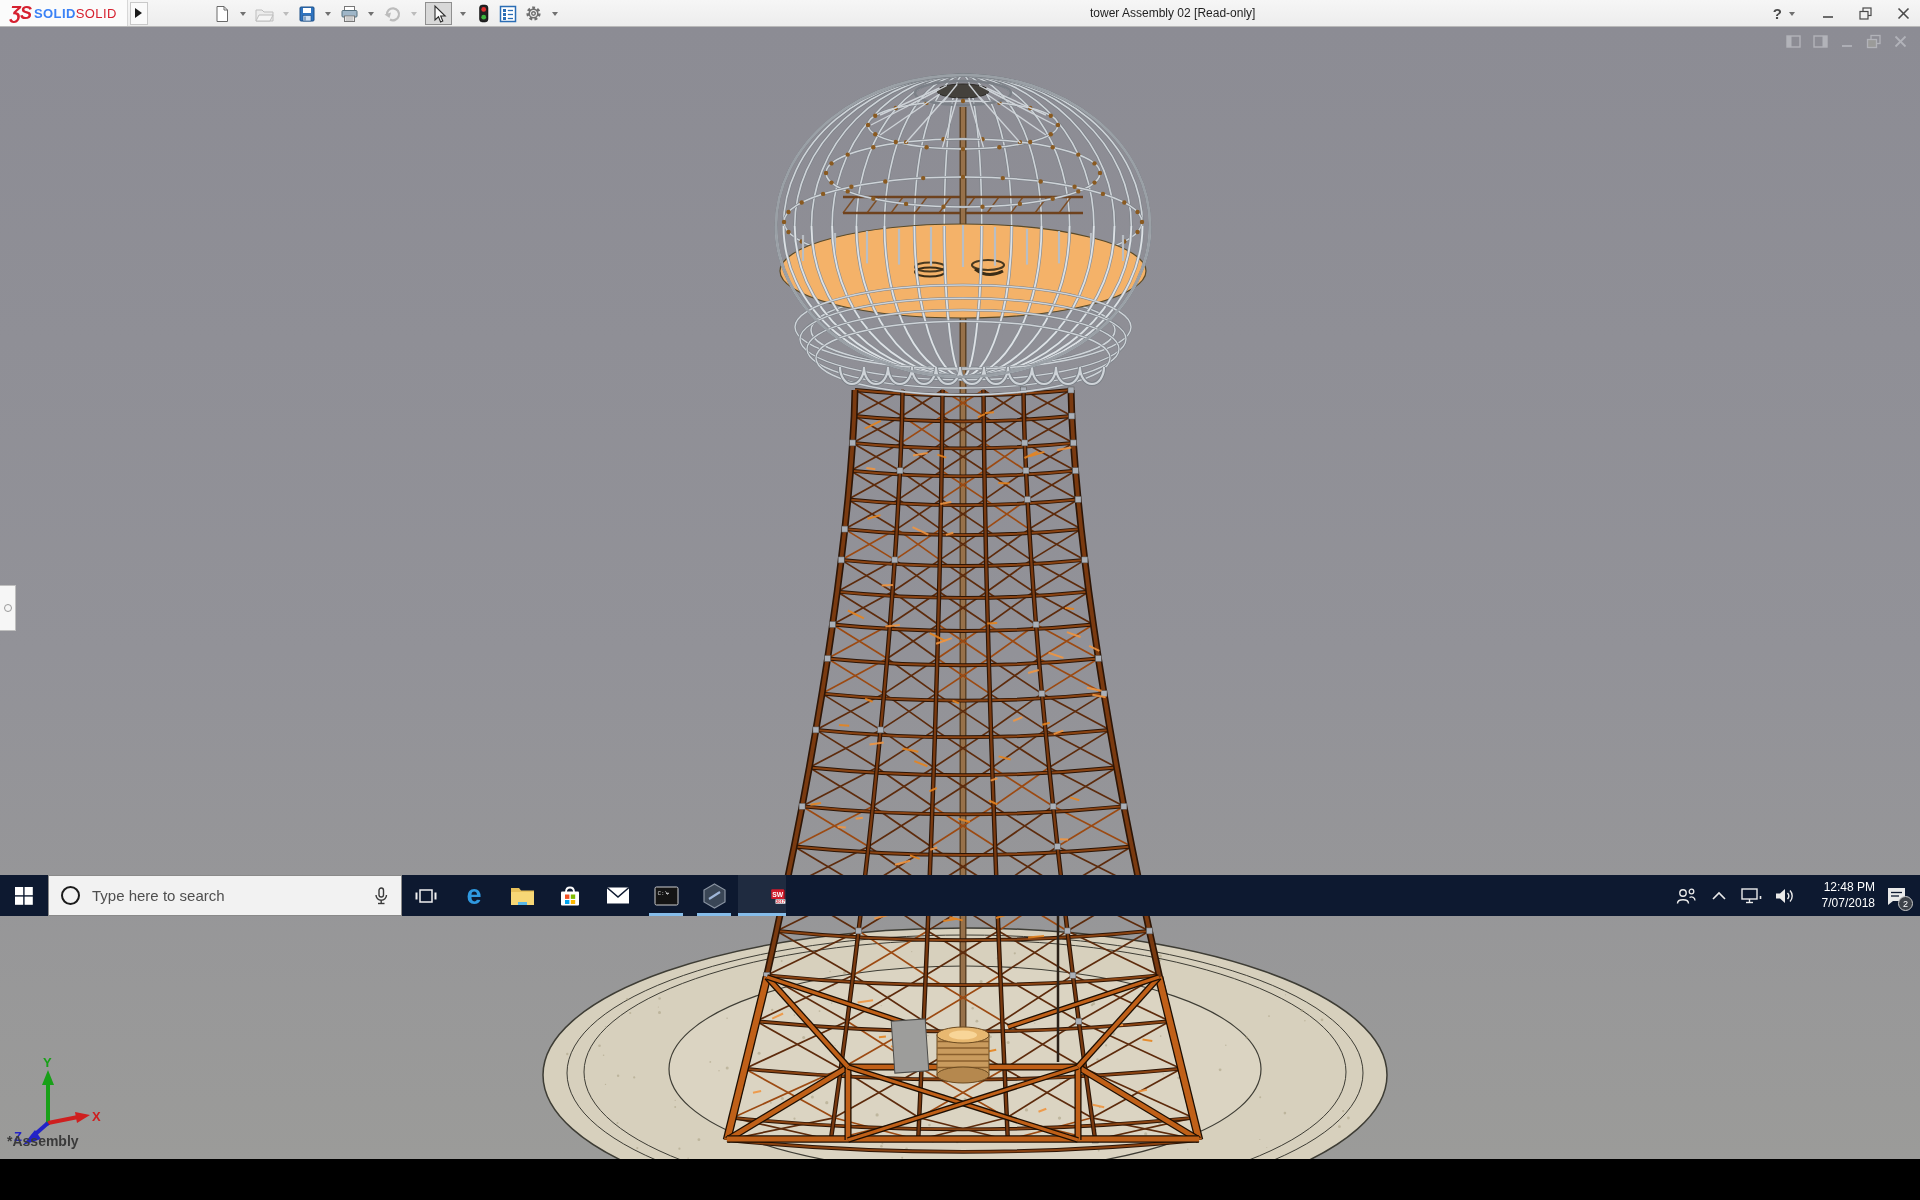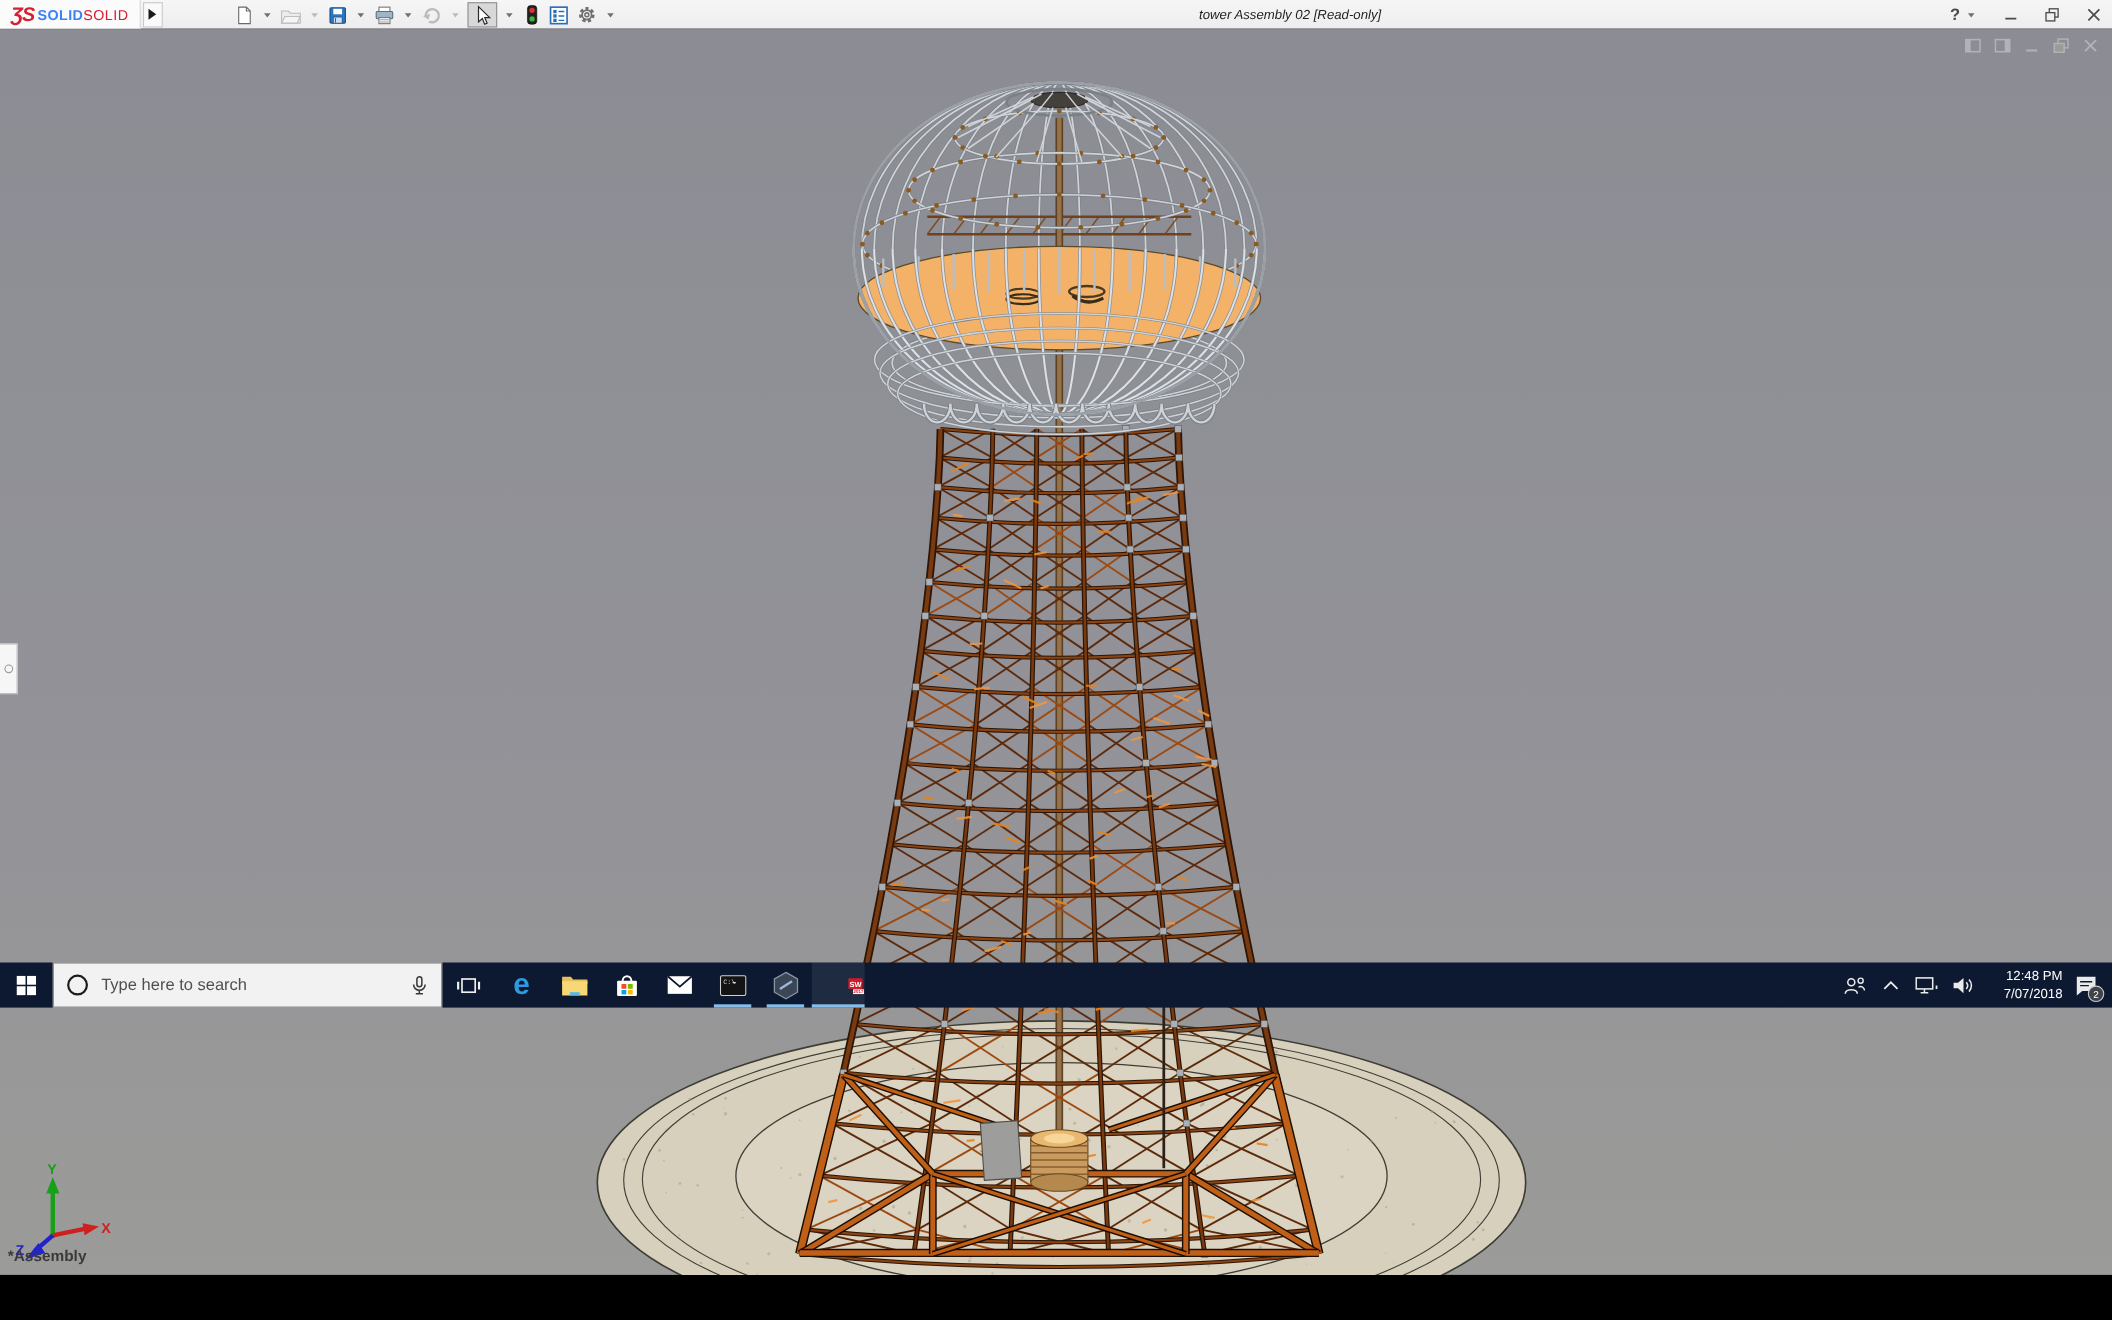--- a/index.html
+++ b/index.html
@@ -17,21 +17,21 @@
   .logo-solid { font-weight:bold; font-size:13px; color:#3b82f6; letter-spacing:.4px; }
   .logo-works { font-weight:normal; font-size:13px; color:#d6202f; letter-spacing:.4px; }
   .flyout-btn { width:18px; height:23px; margin-left:2px; border:1px solid #c9c9c9; background:#fafafa;
     display:flex; align-items:center; justify-content:center; }
   .flyout-tri { width:0; height:0; border-top:5px solid transparent; border-bottom:5px solid transparent; border-left:7px solid #1a1a1a; }
   .tools { position:absolute; left:212px; top:0; height:27px; display:flex; align-items:center; gap:5px; }
   .tbtn { display:flex; align-items:center; justify-content:center; height:24px; padding:0 1px; }
   .caret { width:0; height:0; border-left:3.5px solid transparent; border-right:3.5px solid transparent; border-top:4px solid #707070; margin:0 3px; }
   .caret.dim { border-top-color:#bcbcbc; }
   .selbox { border:1px solid #8f8f8f; background:#d8d8d8; width:27px; height:23px; display:flex; align-items:center; justify-content:center; }
-  .title-text { position:absolute; left:1090px; top:0; line-height:27px; font-size:12px; color:#1f1f1f;font-style:italic; }
+  .title-text { position:absolute; left:1090px; top:0; line-height:27px; font-size:12px; color:#1f1f1f; }
   .winbtns { position:absolute; right:10px; top:0; height:27px; display:flex; align-items:center; gap:24px; }
   .help-q { font-size:15px; font-weight:bold; color:#4a4a4a; }
 
   
   .viewport { position:absolute; top:27px; left:0; width:1920px; height:1132px;
     background:linear-gradient(#8c8c94 0%, #929298 55%, #9b9b99 100%); overflow:hidden; }
   #scene { position:absolute; top:0; left:0; }
   .inner-controls { position:absolute; top:7px; right:12px; display:flex; gap:11px; }
   .inner-controls svg { display:block; }
   .left-tab { position:absolute; left:0; top:558px; width:16px; height:46px; background:#f6f6f6;

